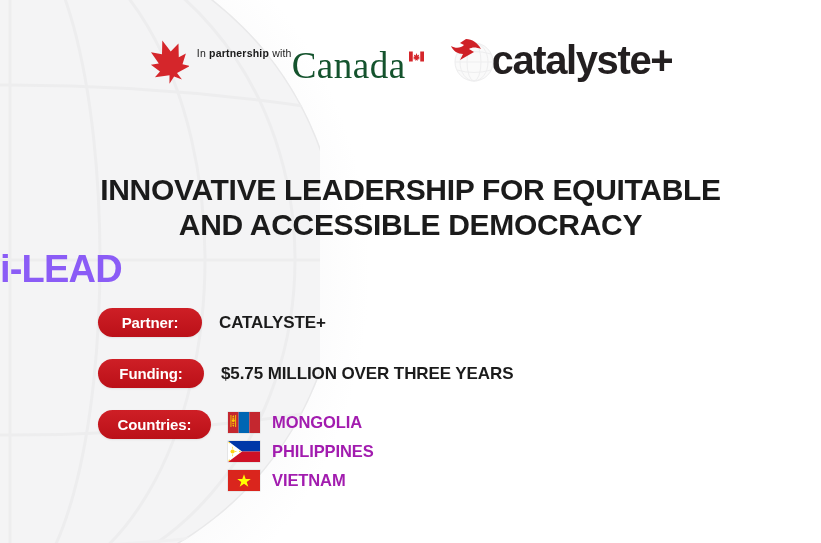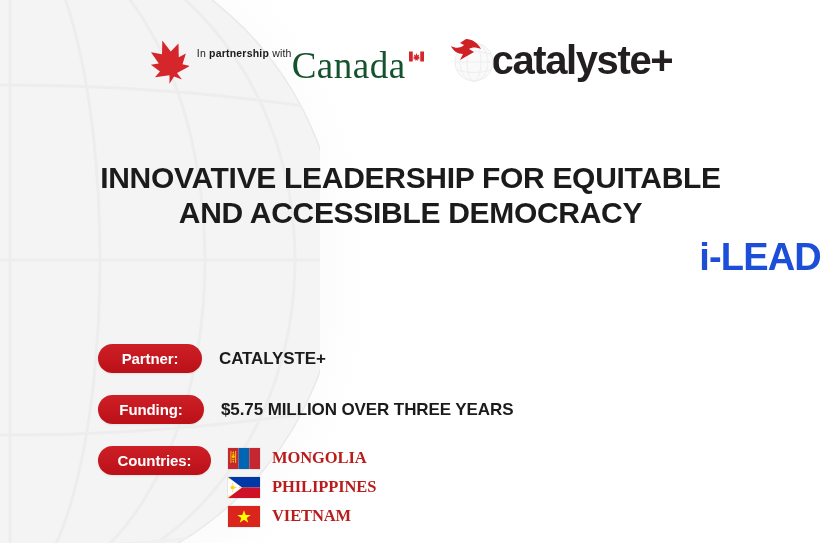--- a/index.html
+++ b/index.html
@@ -81,46 +81,46 @@
     font-size:40px;
     font-weight:700;
     color:#231f20;
     letter-spacing:-1.4px;
     line-height:1;
   }
 
   
   #headline{
     position:absolute;
-    left:0;right:0;top:160px;
+    left:0;right:0;top:172px;
     text-align:center;
   }
   .headline-line{
     font-size:30px;
     font-weight:700;
     color:#1b1b1b;
     letter-spacing:-0.3px;
     line-height:1.17;
     margin:0;
   }
   #acronym{
     font-size:38px;
     font-weight:800;
-    color:#1d4ed8;
+    color:#8b5cf6;
     letter-spacing:-0.8px;
     line-height:1.15;
     margin:6px 0 0 0;
-    text-align:right;
+    text-align:left;
   }
 
   
   #info-block{
     position:absolute;
     left:98px;
-    top:344px;
+    top:308px;
     width:640px;
   }
   .info-row{
     display:flex;
     align-items:flex-start;
     margin-bottom:22px;
   }
   .info-row:last-child{margin-bottom:16px;}
   .pill{
     flex:none;
@@ -163,25 +163,24 @@
   }
   .flag{
     width:32px;height:21px;
     display:block;
     flex:none;
     box-shadow:0 0 0 .5px rgba(0,0,0,.12);
   }
   .country-name{
     font-size:16.5px;
     font-weight:700;
-    color:#b91c1c;
+    color:#a21caf;
     letter-spacing:-0.1px;
     margin-left:12px;
     white-space:nowrap;
-    font-family:Liberation Serif, serif;
   }
 </style>
 </head>
 <body>
 
 <div id="bg-soft-gradient"></div>
 
 <svg id="bg-watermark" viewBox="0 0 620 760" aria-hidden="true">
   <defs>
     <clipPath id="globeClip">

